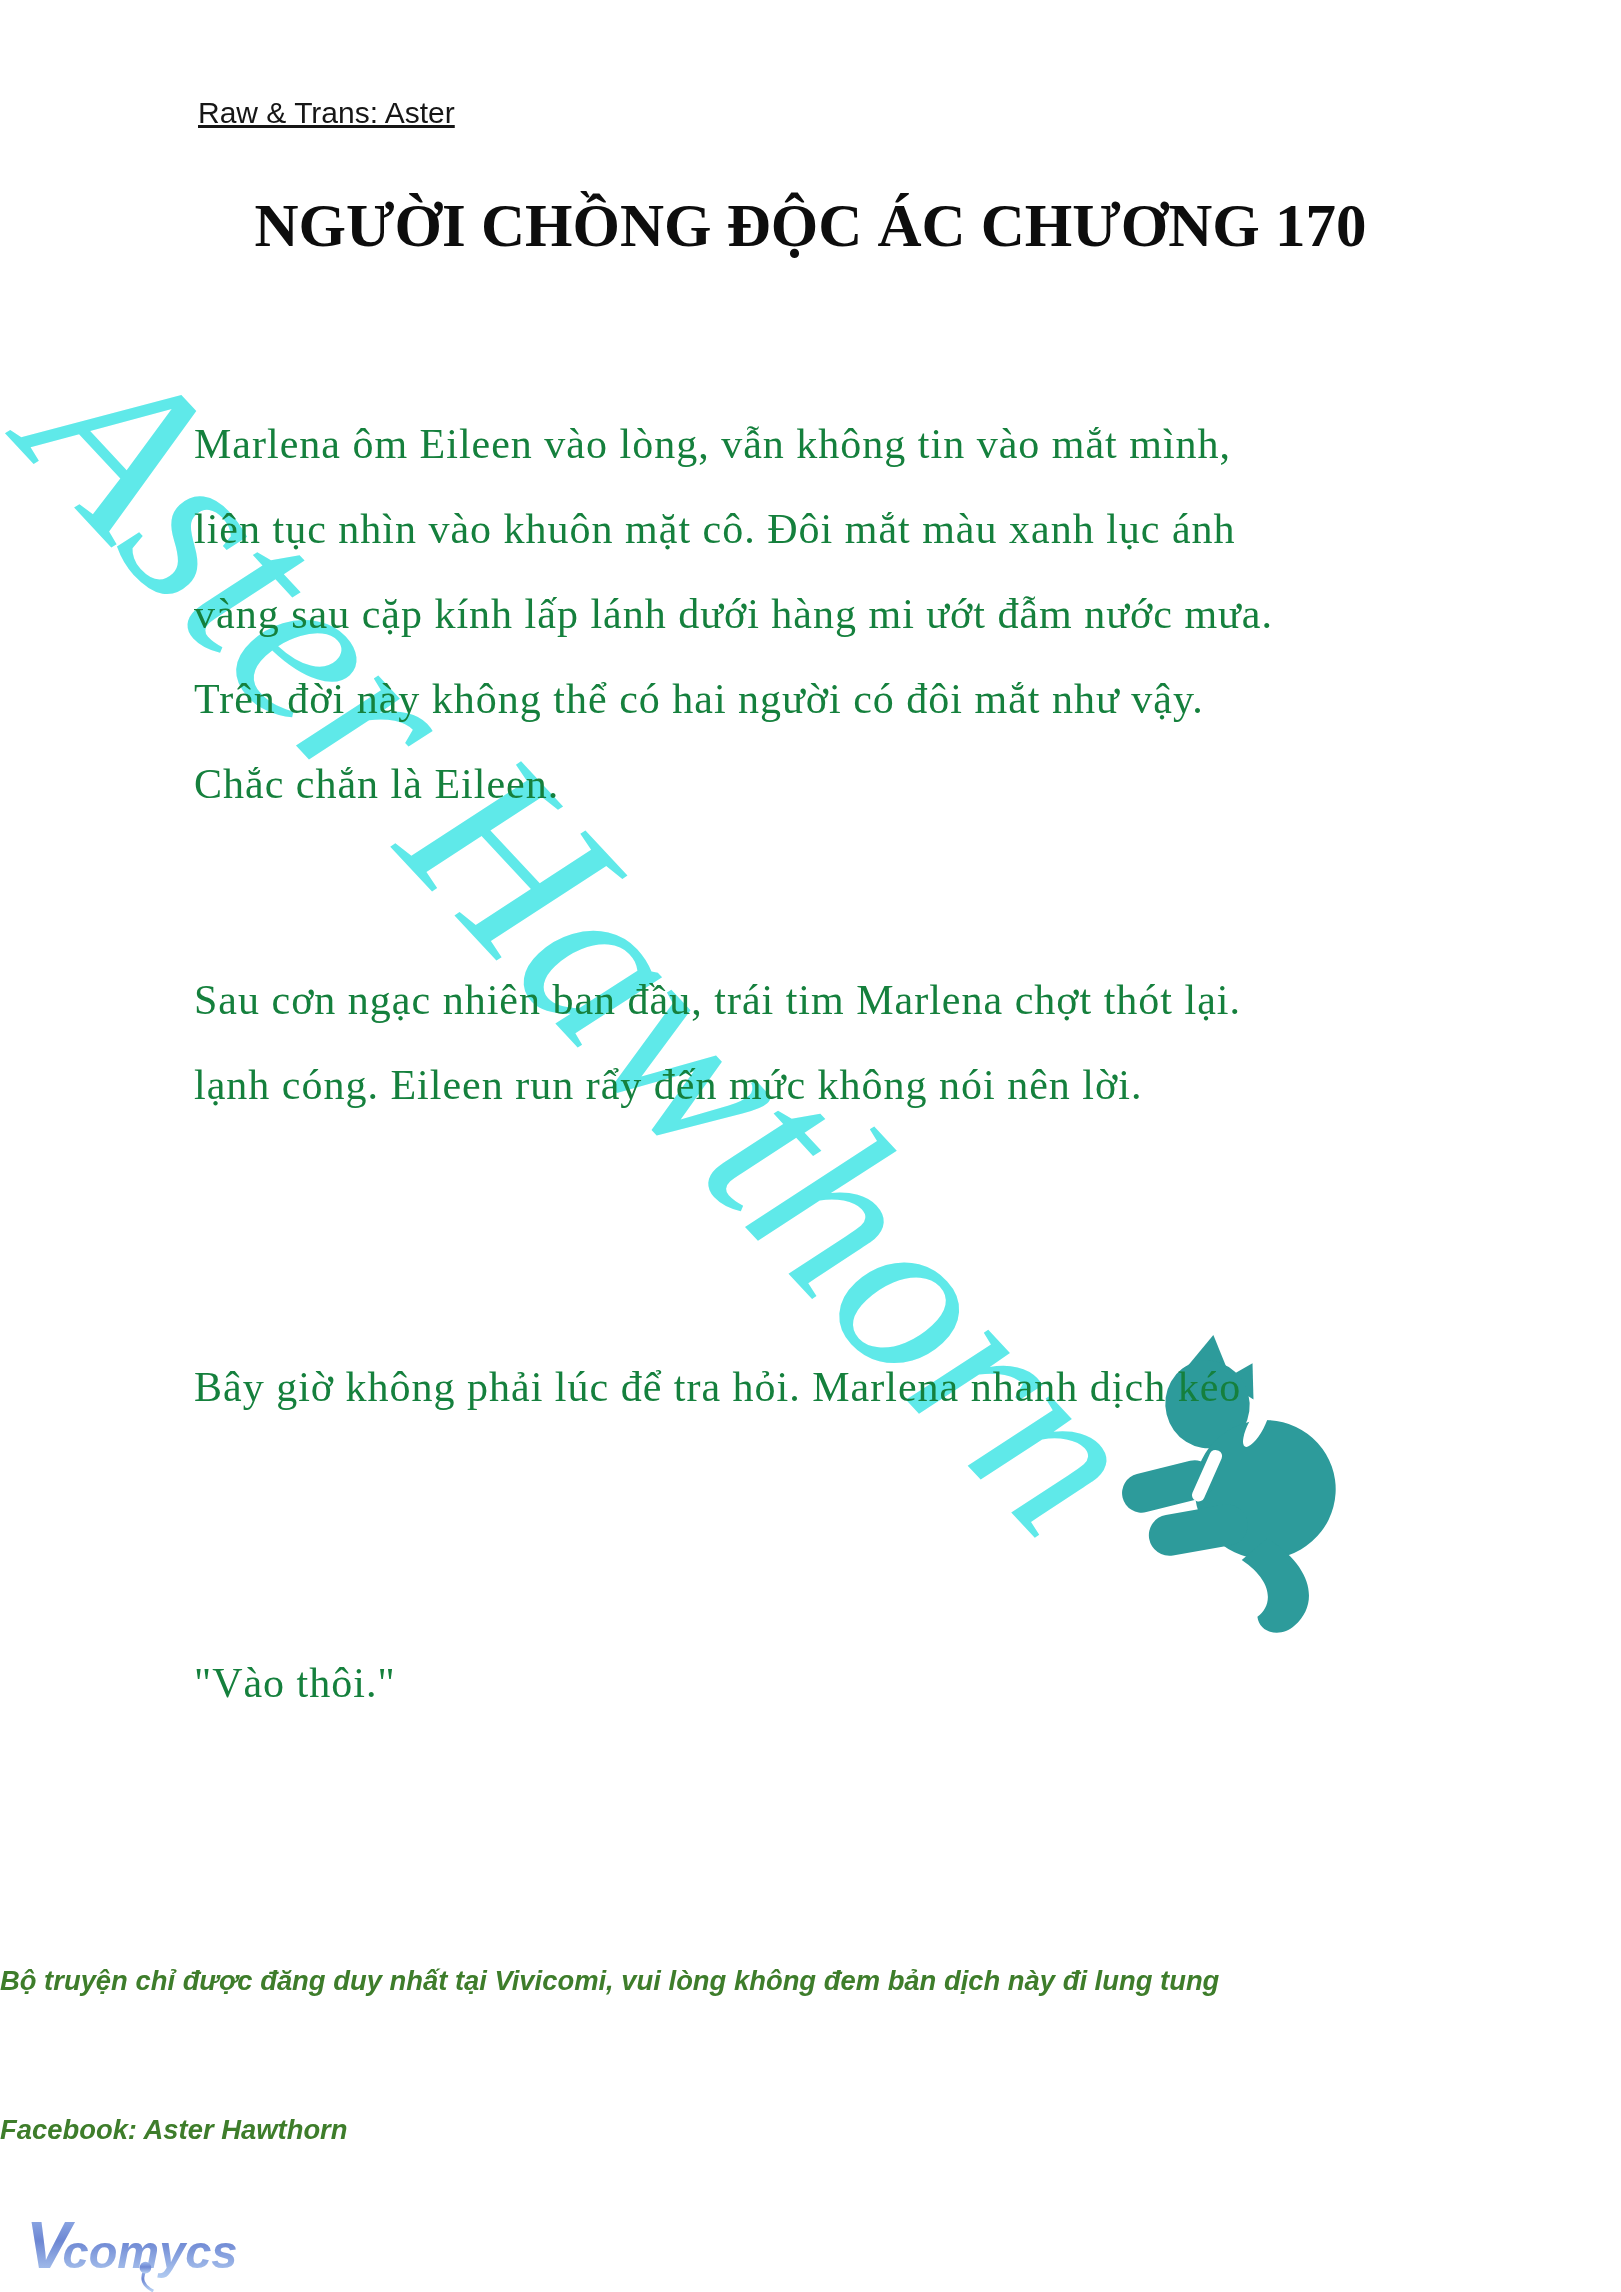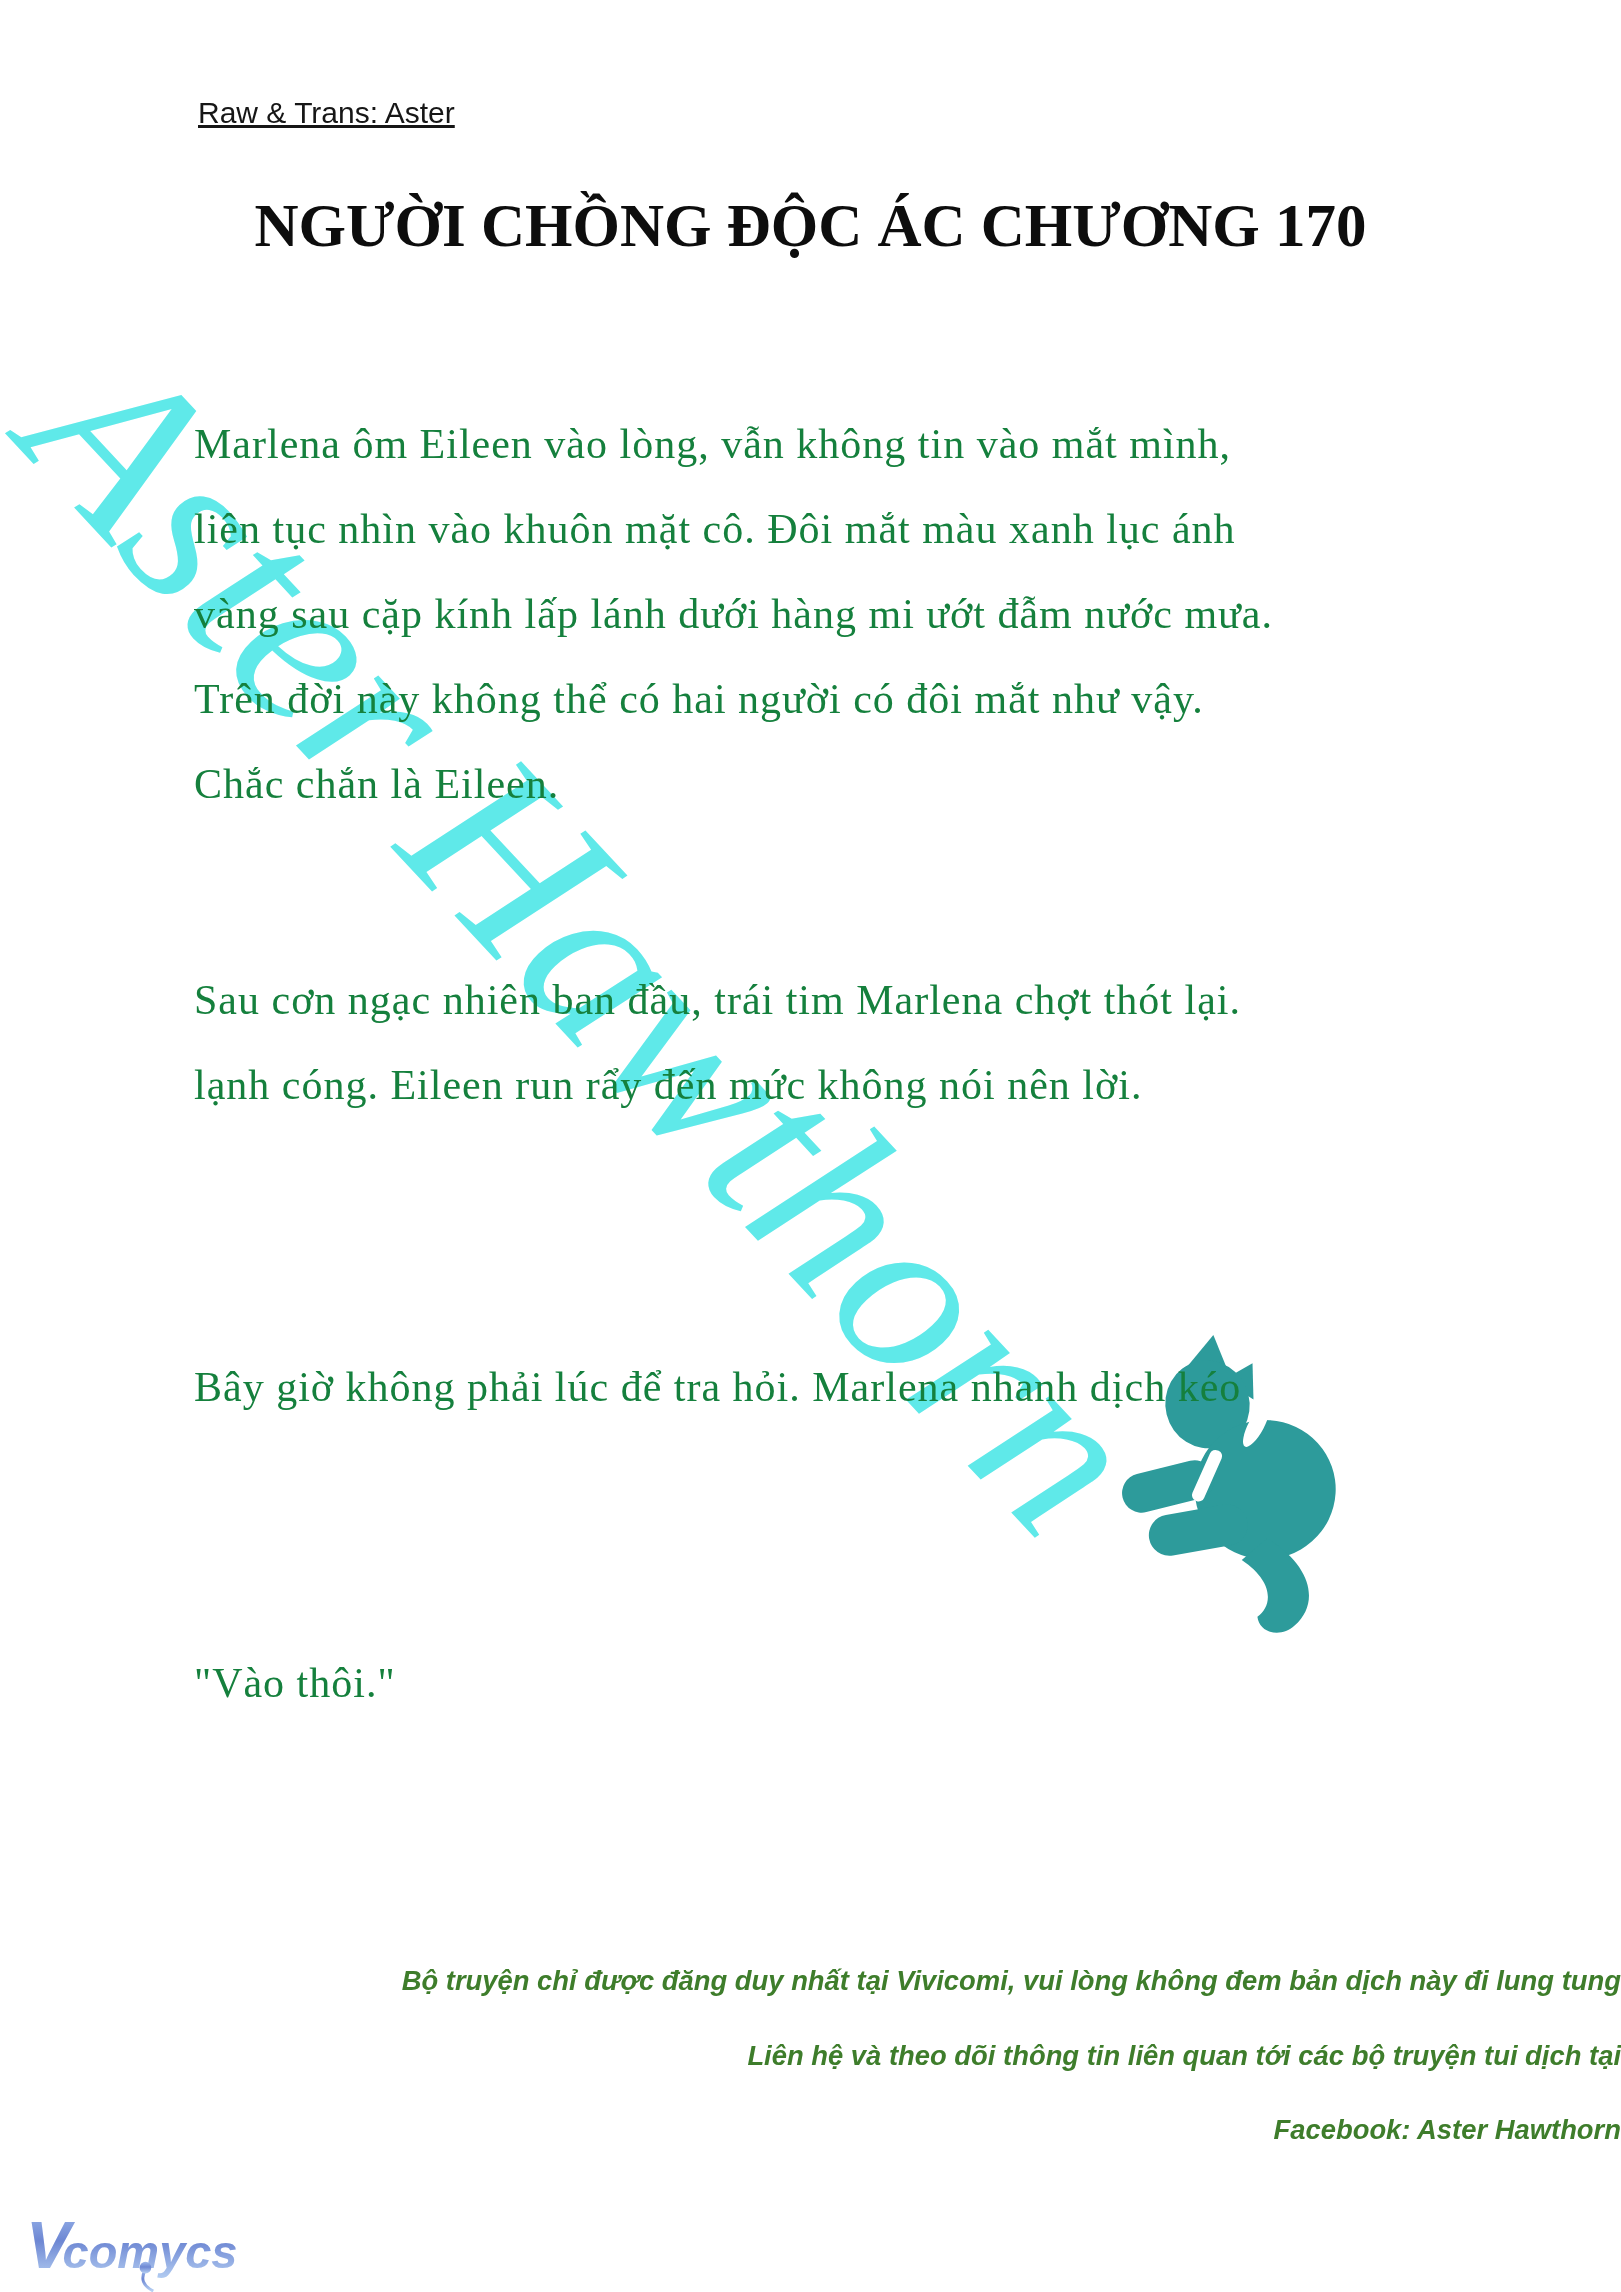--- a/index.html
+++ b/index.html
@@ -76,21 +76,21 @@
     white-space:nowrap;
   }
   .p1{top:402px}
   .p2{top:958px}
   .p3{top:1345px}
   .p4{top:1641px}
   .footer-line{
     position:absolute;
     left:0;
     width:100%;
-    text-align:right;
+    text-align:left;
     font-family:"Liberation Sans", sans-serif;
     font-weight:bold;
     font-style:italic;
     font-size:27.4px;
     line-height:1.2;
     color:#3e7d2b;
     white-space:nowrap;
   }
   .f1{top:1965px}
   .f2{top:2040px}
@@ -146,21 +146,20 @@
 
     <div class="para p3">
       <div class="line">Bây giờ không phải lúc để tra hỏi. Marlena nhanh dịch kéo</div>
     </div>
 
     <div class="para p4">
       <div class="line">"Vào thôi."</div>
     </div>
 
     <div class="footer-line f1">Bộ truyện chỉ được đăng duy nhất tại Vivicomi, vui lòng không đem bản dịch này đi lung tung</div>
-    <div class="footer-line f2">Liên hệ và theo dõi thông tin liên quan tới các bộ truyện tui dịch tại</div>
     <div class="footer-line f3">Facebook: Aster Hawthorn</div>
 
     <svg class="logo" width="245" height="93" viewBox="0 0 250 95" aria-hidden="true">
       <defs>
         <linearGradient id="vlg" x1="0" y1="0" x2="0" y2="1">
           <stop offset="0%" stop-color="#9db8ec"></stop>
           <stop offset="45%" stop-color="#6d87d3"></stop>
           <stop offset="100%" stop-color="#b8d2f4"></stop>
         </linearGradient>
       </defs>

